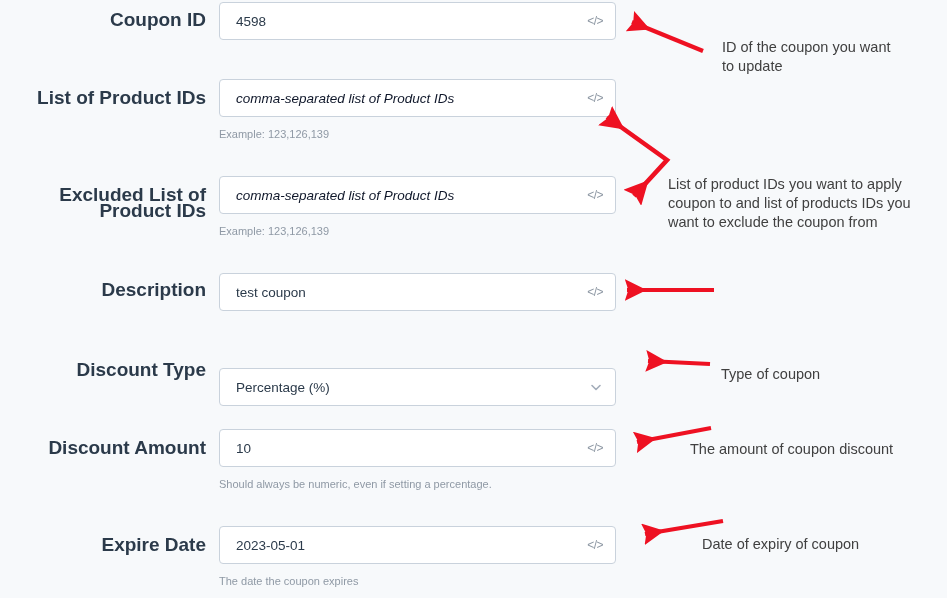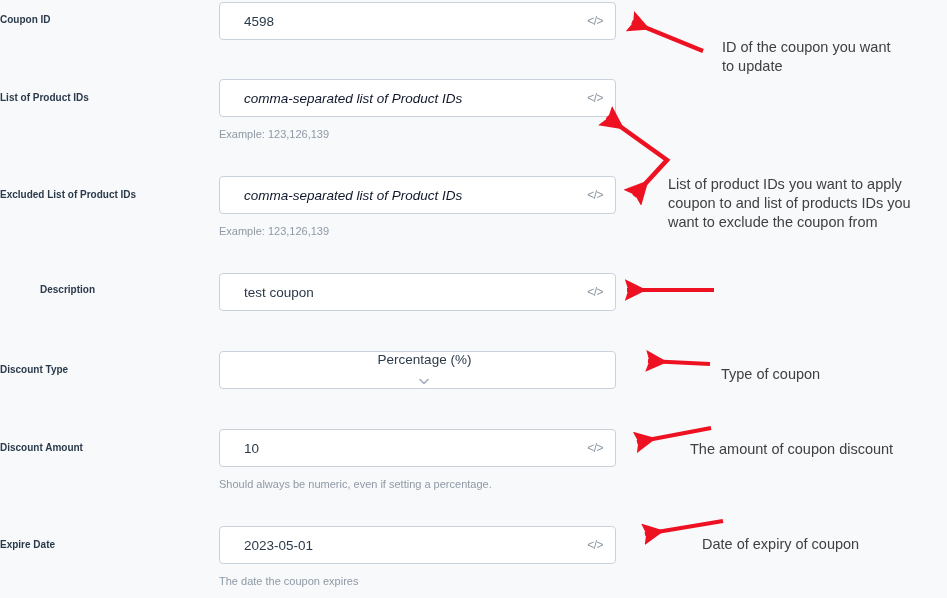--- a/index.html
+++ b/index.html
@@ -24,36 +24,37 @@
   }
   .field-row {
     position: absolute;
     left: 0;
     width: 620px;
   }
   .field-label {
     position: absolute;
     left: 0;
     width: 206px;
-    font-size: 10px;
+    text-align: right;
+    font-size: 19px;
     font-weight: bold;
     color: #2b3a4a;
     line-height: 16px;
   }
   .control {
     position: absolute;
     left: 219px;
     width: 397px;
     height: 38px;
     background: #ffffff;
     border: 1px solid #c9d2dc;
     border-radius: 4px;
     display: flex;
     align-items: center;
-    padding: 0 10px 0 24px;
+    padding: 0 10px 0 16px;
   }
   .control .value {
     flex: 1 1 auto;
     font-size: 13.5px;
     color: #2b3a4a;
     white-space: nowrap;
     overflow: hidden;
   }
   .control .value.placeholder {
     color: #0f172a;
@@ -136,21 +137,21 @@
     <div class="field-row" style="top:0;height:0;">
       <div class="field-label" style="top:282px;padding-left:40px;">Description</div>
       <div class="control" style="top:273px;">
         <span class="value">test coupon</span>
         <span class="code-icon">&lt;/&gt;</span>
       </div>
     </div>
 
     <div class="field-row" style="top:0;height:0;">
       <div class="field-label" style="top:362px;">Discount Type</div>
-      <div class="control" style="top:351px;flex-direction:column;">
+      <div class="control" style="top:368px;">
         <span class="value">Percentage (%)</span>
         <span class="chev-icon">
           <svg viewBox="0 0 14 14" width="14" height="14" aria-hidden="true">
             <path d="M3 5.5 L7 9.5 L11 5.5" fill="none" stroke="#a3adba" stroke-width="1.6" stroke-linecap="round" stroke-linejoin="round"></path>
           </svg>
         </span>
       </div>
     </div>
 
     <div class="field-row" style="top:0;height:0;">

